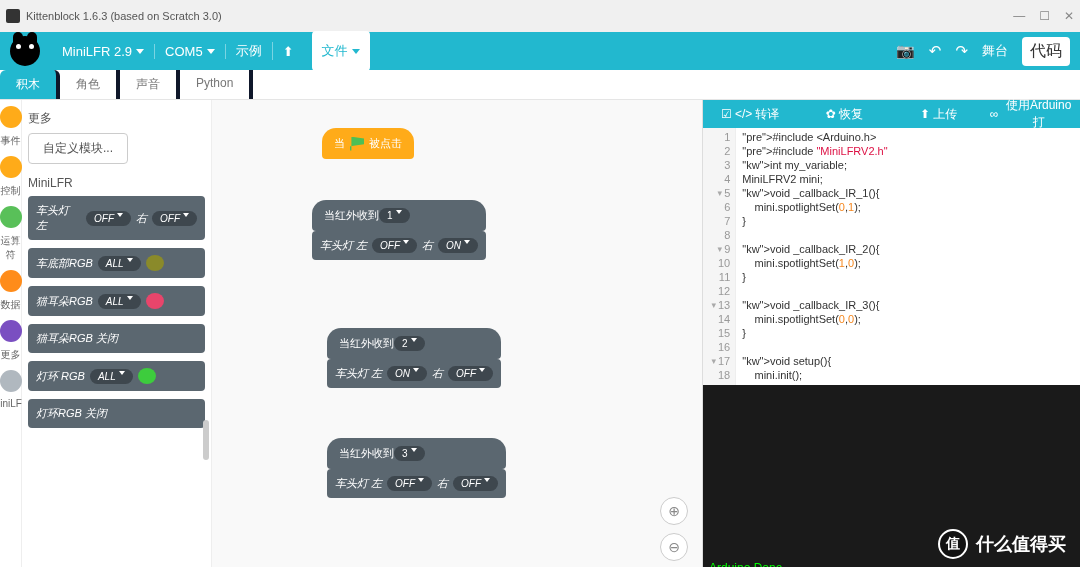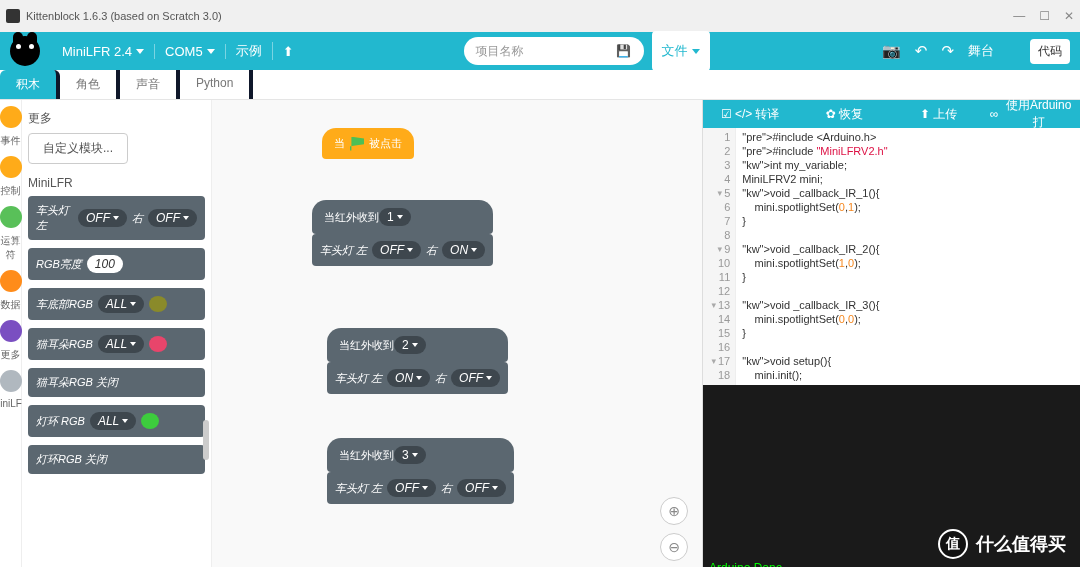--- a/index.html
+++ b/index.html
@@ -17,37 +17,37 @@
 .menubar .logo .eyes span { width: 5px; height: 5px; background: #fff; border-radius: 50%; }
 .menubar .mitem { padding: 0 10px; border-right: 1px solid rgba(255,255,255,0.4); display: flex; align-items: center; gap: 4px; cursor: pointer; }
 .menubar .mitem.last { border-right: none; }
 .caret-down { width: 0; height: 0; border-left: 4px solid transparent; border-right: 4px solid transparent; border-top: 5px solid #fff; display: inline-block; }
 .proj-box { margin-left: 160px; background: #fff; border-radius: 16px; height: 28px; width: 180px; display: flex; align-items: center; padding: 0 12px; color: #999; font-size: 12px; }
 .proj-box .disk { margin-left: auto; }
 .file-dd { background: #fff; color: #22b8cf; border-radius: 4px; height: 40px; padding: 0 10px; margin-left: 8px; display: flex; align-items: center; gap: 4px; font-size: 13px; }
 .file-dd .caret-down { border-top-color: #22b8cf; }
 .right-icons { margin-left: auto; display: flex; align-items: center; gap: 14px; }
 .right-icons .ico { font-size: 15px; cursor: pointer; }
-.code-btn { background: #fff; color: #333; border-radius: 4px; padding: 4px 8px; font-size: 12px; margin-left: 22px; }
+.code-btn { background: #fff; color: #333; border-radius: 4px; padding: 4px 8px; font-size: 16px; }
 
 .tabs { height: 30px; display: flex; border-bottom: 1px solid #e5e5e5; }
 .tabs .tab { padding: 6px 16px; font-size: 12px; color: #777; cursor: pointer; border-right: 4px solid #0f172a; }
 .tabs .tab.active { color: #fff; background: #22b8cf; border-radius: 6px 6px 0 0; }
 
 .main { display: flex; height: 475px; }
 
 .catcol { width: 22px; background: #fff; border-right: 1px solid #eee; display: flex; flex-direction: column; align-items: center; padding-top: 6px; gap: 6px; }
 .catcol .cdot { width: 22px; height: 22px; border-radius: 50%; }
 .catcol .clabel { font-size: 10px; color: #666; margin-bottom: 2px; text-align: center; }
 
 .palette { width: 190px; background: #fff; border-right: 1px solid #eee; padding: 6px; overflow: hidden; position: relative; }
 .palette h4 { font-size: 12px; color: #555; font-weight: normal; margin: 4px 0 6px; }
 .custom-btn { border: 1px solid #ccc; border-radius: 4px; padding: 6px 14px; font-size: 12px; color: #555; background: #fff; margin-bottom: 8px; cursor: pointer; }
 .blk { background: #5b6770; color: #fff; border-radius: 4px; padding: 7px 8px; font-size: 11px; margin-bottom: 8px; display: flex; align-items: center; gap: 5px; min-height: 18px; font-style: italic; }
-.pill { background: #3e474e; color: #fff; border-radius: 12px; padding: 2px 8px; font-size: 12px; display: inline-flex; align-items: center; gap: 3px; }
+.pill { background: #3e474e; color: #fff; border-radius: 12px; padding: 2px 8px; font-size: 10px; display: inline-flex; gap: 3px; }
 .pill.white { background: #fff; color: #333; }
 .oval { width: 18px; height: 16px; border-radius: 50%; display: inline-block; }
 .caret-sm { width:0;height:0;border-left:3px solid transparent;border-right:3px solid transparent;border-top:4px solid #fff;display:inline-block; }
 .scroll-ind { position: absolute; right: 2px; top: 320px; width: 6px; height: 40px; background: #ccc; border-radius: 3px; }
 
 .canvas { flex: 1; background: #f9f9f9; position: relative; }
 .stack { position: absolute; }
 .hat { background: #ffab19; color: #fff; border-radius: 14px 14px 4px 4px; padding: 8px 12px; font-size: 11px; display: flex; align-items: center; gap: 5px; }
 .hat2 { background: #5b6770; color: #fff; border-radius: 14px 14px 4px 4px; padding: 8px 12px; font-size: 11px; display: flex; align-items: center; }
 .flag { width: 14px; height: 14px; background: #4cbf56; clip-path: polygon(0 0, 100% 15%, 100% 55%, 0 70%, 0 100%, 10% 100%, 10% 0); }
@@ -83,35 +83,31 @@
 </div>
 
 <div class="menubar">
   <div class="logo">
       <div class="eyes">
         <span></span>
         <span></span>
       </div>
     </div>
   <div class="mitem">
-      <span>MiniLFR 2.4</span>
+      <span>MiniLFR 2.9</span>
       <span class="caret-down"></span>
     </div>
   <div class="mitem">
       <span>COM5</span>
       <span class="caret-down"></span>
     </div>
   <div class="mitem">
       <span>示例</span>
     </div>
   <div class="mitem last">⬆</div>
-  <div class="proj-box">
-    <span>项目名称</span>
-    <span class="disk">💾</span>
-  </div>
   <div class="file-dd">
       <span>文件</span>
       <span class="caret-down"></span>
     </div>
   <div class="right-icons">
     <span class="ico">📷</span>
     <span class="ico">↶</span>
     <span class="ico">↷</span>
     <span>舞台</span>
     <span class="code-btn">代码</span>
@@ -151,24 +147,20 @@
       <span>车头灯 左</span>
       <span class="pill">
           <span>OFF</span>
           <span class="caret-sm"></span>
         </span>
       <span>右</span>
       <span class="pill">
           <span>OFF</span>
           <span class="caret-sm"></span>
         </span>
-    </div>
-    <div class="blk">
-      <span>RGB亮度</span>
-      <span class="pill white">100</span>
     </div>
     <div class="blk">
       <span>车底部RGB</span>
       <span class="pill">
           <span>ALL</span>
           <span class="caret-sm"></span>
         </span>
       <span class="oval" style="background:#8a8a2a"></span>
     </div>
     <div class="blk">

